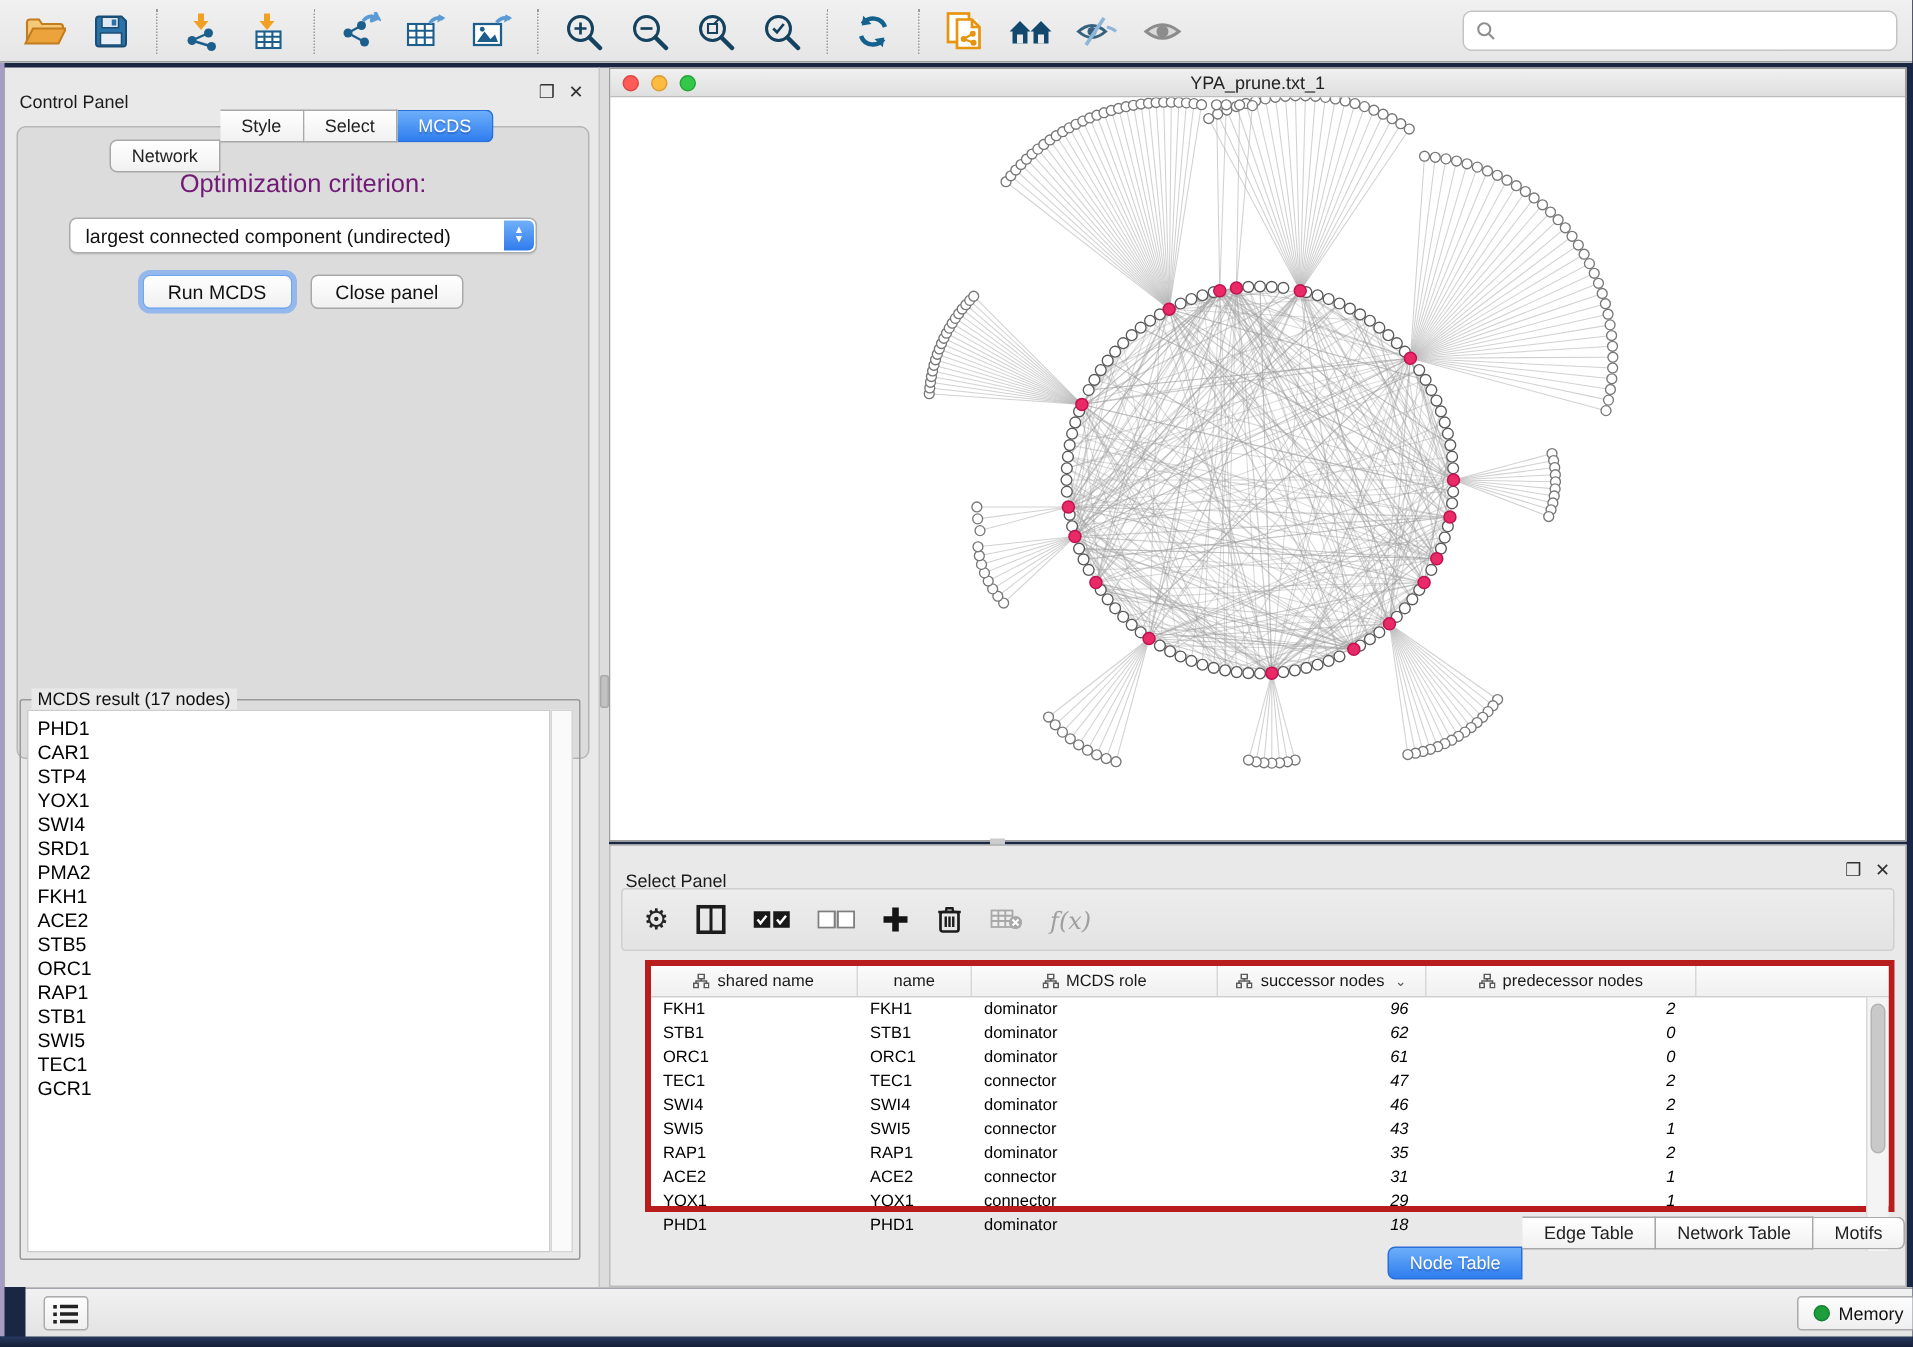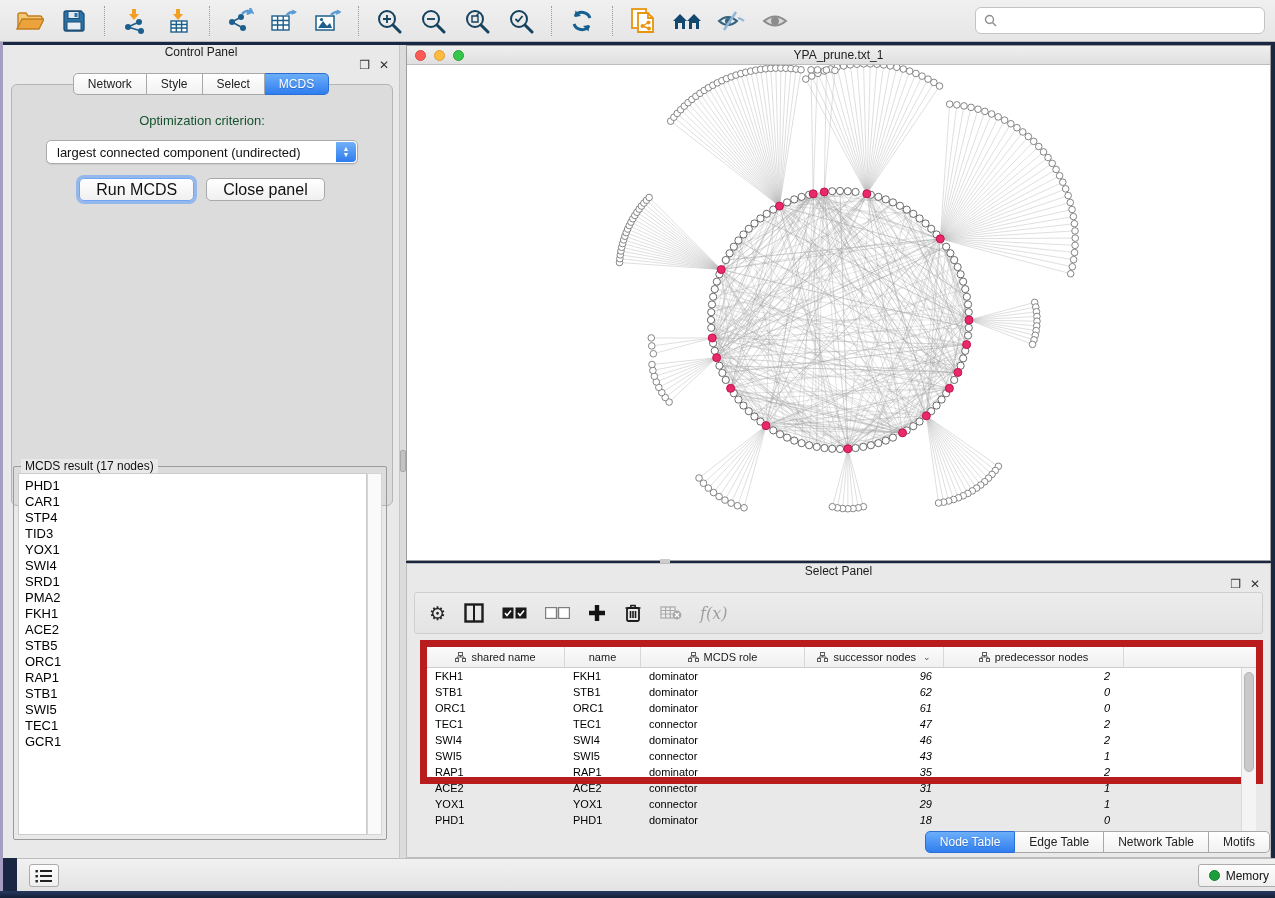--- a/index.html
+++ b/index.html
@@ -21,48 +21,48 @@
     font-family:"Liberation Sans",sans-serif; background:transparent; }
 
   
   .edge-left { position:absolute; left:0; top:42px; width:3px; height:849px; background:#a59ec2; }
   .edge-bottom { position:absolute; left:0; top:891px; width:1275px; height:7px;
     background:linear-gradient(#27395e,#141f38); }
 
   
   .control-panel { position:absolute; left:3px; top:45px; width:397px; height:813px;
     background:#e9e9e9; border-right:1px solid #c6c6c6; }
-  .panel-head { height:24px; display:flex; align-items:center; padding:0 10px;flex-direction:column; }
+  .panel-head { height:24px; display:flex; padding:16px 10px; }
   .panel-title { font-size:12px; color:#1c1c1c; }
   .panel-ctl { margin-left:auto; display:flex; gap:9px; align-items:center; }
   .glyph-btn { font-size:12px; color:#333; line-height:1; cursor:default; }
 
   .seg-tabs { position:absolute; left:0; right:0; top:28px; display:flex; justify-content:center; }
   .seg { height:22px; padding:0 14px; background:linear-gradient(#ffffff,#f1f1f1);
     border:1px solid #a8a8a8; border-left:none; font-size:12px; color:#222;
     display:flex; align-items:center; }
-  .seg:first-child { border-left:1px solid #a8a8a8; border-radius:5px 0 0 5px; }
+  .seg:first-child { border-left:1px solid #a8a8a8; border-radius:5px 0 0 5px;margin-top:20px; }
   .seg:last-child { border-radius:0 5px 5px 0; }
   .seg.active { background:linear-gradient(#6caef9,#2f7ef0); color:#fff;
     border-color:#2b6fd6; text-shadow:0 1px 1px rgba(0,0,60,.25); }
 
   .cp-content { position:absolute; left:8px; right:6px; top:39px; height:422px;
     background:#dcdcdc; border:1px solid #b5b5b5; border-radius:6px; }
-  .opt-label { text-align:center; margin-top:28px; font-size:13px; color:#14532d; }
+  .opt-label { text-align:center; margin-top:28px; font-size:17px; color:#701a75; }
   .opt-select { margin:12px auto 0; width:312px; height:24px; background:#fff;
     border:1px solid #ababab; border-radius:5px; display:flex; align-items:center;
     font-size:13px; color:#111; padding-left:10px; position:relative;
     box-shadow:0 1px 1px rgba(0,0,0,.08); }
   .opt-stepper { position:absolute; right:1px; top:1px; bottom:1px; width:20px;
     background:linear-gradient(#72b1f8,#2e7bed); border-radius:0 4px 4px 0;
     display:flex; flex-direction:column; align-items:center; justify-content:center; }
   .opt-stepper span { color:#fff; font-size:7px; line-height:6px; }
   .btn-row { display:flex; justify-content:center; gap:12px; margin-top:14px; }
   .push-btn { height:23px; padding:0 16px; background:linear-gradient(#ffffff,#f0f0f0);
-    border:1px solid #a9a9a9; border-radius:5px; font-size:16px; color:#111;
+    border:1px solid #a9a9a9; border-radius:5px; font-size:13px; color:#111;
     font-family:"Liberation Sans",sans-serif; }
   .push-btn.focused { box-shadow:0 0 0 3px rgba(110,165,245,.65); border-color:#6ea5f5; }
 
   .result-group { position:absolute; left:10px; right:12px; top:421px; bottom:18px; }
   .result-legend { position:absolute; left:8px; top:-7px; background:#e9e9e9; padding:0 4px;
     font-size:12px; color:#111; z-index:2; }
   .result-frame { position:absolute; inset:0; border:1px solid #9a9a9a; border-radius:2px; }
   .result-list { position:absolute; left:5px; right:20px; top:7px; bottom:5px; background:#fff;
     border:1px solid #ccc; overflow:hidden; font-size:13px; color:#000; padding:4px 0 0 6px; }
   .result-scroll { position:absolute; right:5px; top:7px; bottom:5px; width:15px; background:#fafafa;
@@ -90,22 +90,22 @@
   
   .table-panel { position:absolute; left:406px; top:563px; width:865px; height:295px;
     background:#e9e9e9; border:1px solid #bcbcbc; }
   .tp-toolbar { position:absolute; left:7px; right:7px; top:28px; height:42px;
     background:linear-gradient(#ededed,#e3e3e3); border:1px solid #cfcfcf; border-radius:3px;
     display:flex; align-items:center; gap:18px; padding:0 14px; }
   .tp-ico { display:flex; align-items:center; justify-content:center; height:30px; }
   .gear-glyph { font-size:19px; color:#262626; }
   .fx-glyph { font-family:"DejaVu Serif",serif; font-style:italic; font-size:16px; color:#9f9f9f; }
 
-  .node-table { position:absolute; left:13px; right:7px; top:76px; height:144px; background:#fff;
-    border:7px solid #b91c1c; }
+  .node-table { position:absolute; left:23px; right:7px; top:76px; height:168px; background:#fff;
+    border:4px solid #b91c1c; }
   .t-head { display:grid; grid-template-columns:138px 76px 164px 139px 180px 1fr;
     height:21px; background:linear-gradient(#fbfbfb,#f0f0f0); border-bottom:1px solid #cfcfcf; }
   .t-head .hc { display:flex; align-items:center; justify-content:center; gap:5px;
     font-size:11px; color:#1a1a1a; border-right:1px solid #d8d8d8; position:relative; }
   .t-head .hc:last-child { border-right:none; }
   .sort-chev { font-size:9px; color:#555; margin-left:2px; }
   .t-body { position:relative; }
   .t-row { display:grid; grid-template-columns:138px 76px 164px 139px 180px 1fr; height:16px; }
   .t-row .c { font-size:11px; color:#000; line-height:16px; white-space:nowrap; overflow:hidden; }
   .c.l { padding-left:8px; text-align:left; }
@@ -318,21 +318,20 @@
       <div class="seg">Select</div>
       <div class="seg active">MCDS</div>
     </div>
     <div class="result-group">
       <div class="result-frame"></div>
       <div class="result-legend">MCDS result (17 nodes)</div>
       <div class="result-list" id="mcds-list">
           <div class="list-item">PHD1</div>
           <div class="list-item">CAR1</div>
           <div class="list-item">STP4</div>
-          <div class="list-item">TID3</div>
           <div class="list-item">YOX1</div>
           <div class="list-item">SWI4</div>
           <div class="list-item">SRD1</div>
           <div class="list-item">PMA2</div>
           <div class="list-item">FKH1</div>
           <div class="list-item">ACE2</div>
           <div class="list-item">STB5</div>
           <div class="list-item">ORC1</div>
           <div class="list-item">RAP1</div>
           <div class="list-item">STB1</div>

